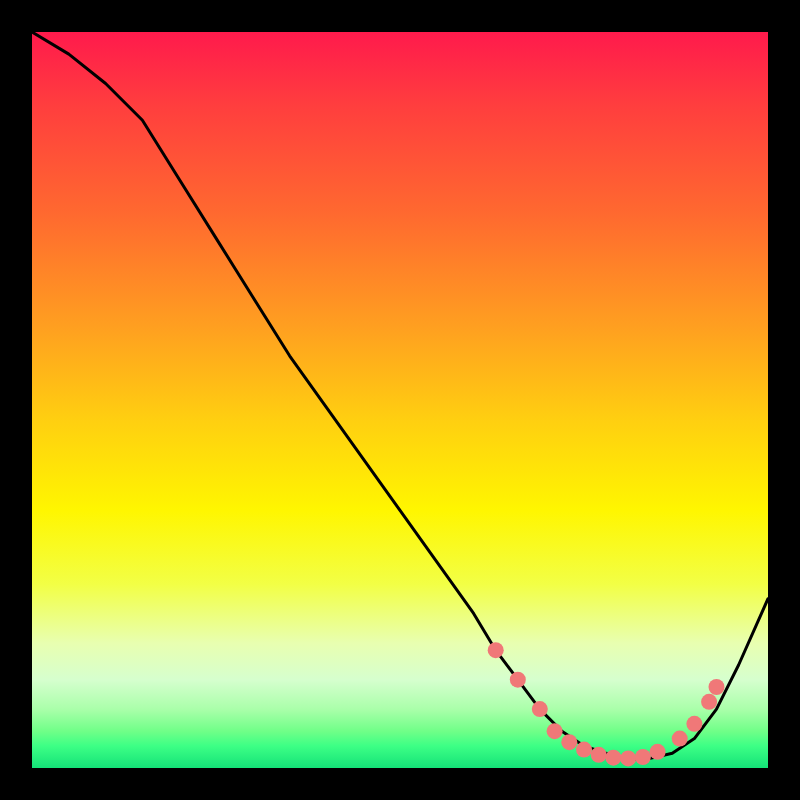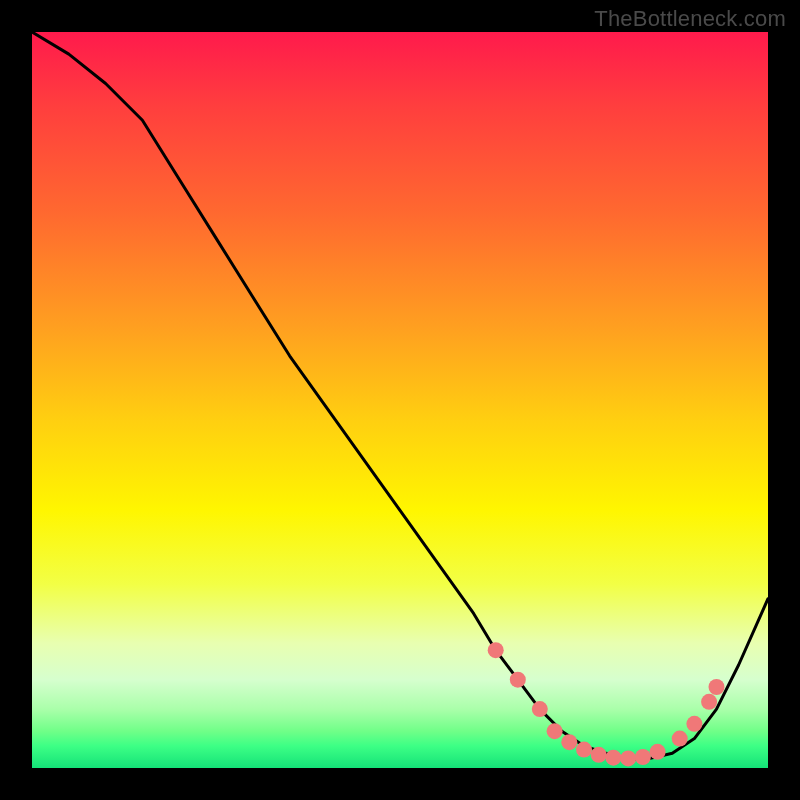--- a/index.html
+++ b/index.html
@@ -81,14 +81,13 @@
           <circle cx="596.2" cy="726.4" r="8" class="dot" fill="#f07878"></circle>
           <circle cx="610.9" cy="725.0" r="8" class="dot" fill="#f07878"></circle>
           <circle cx="625.6" cy="719.8" r="8" class="dot" fill="#f07878"></circle>
           <circle cx="647.7" cy="706.6" r="8" class="dot" fill="#f07878"></circle>
           <circle cx="662.4" cy="691.8" r="8" class="dot" fill="#f07878"></circle>
           <circle cx="677.1" cy="669.8" r="8" class="dot" fill="#f07878"></circle>
           <circle cx="684.5" cy="655.0" r="8" class="dot" fill="#f07878"></circle>
         </g>
     </svg>
   </div>
-  <div class="watermark">TheBottleneck.com</div>
 </div>
 
 </body></html>

